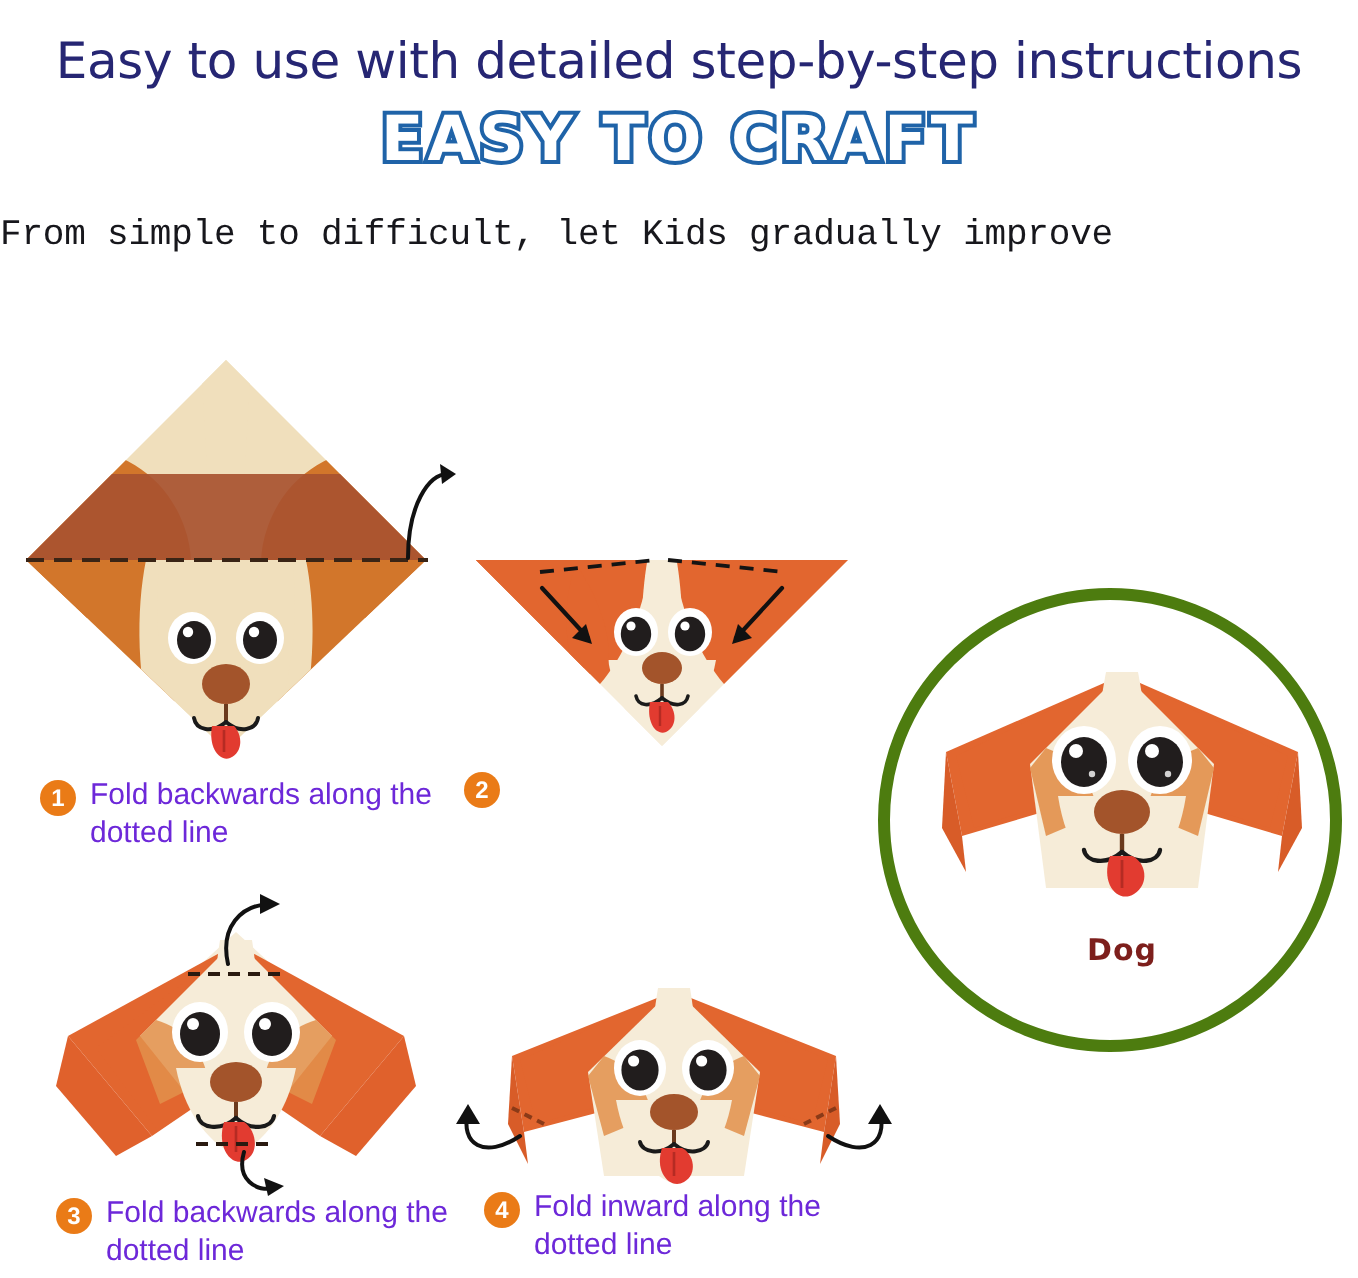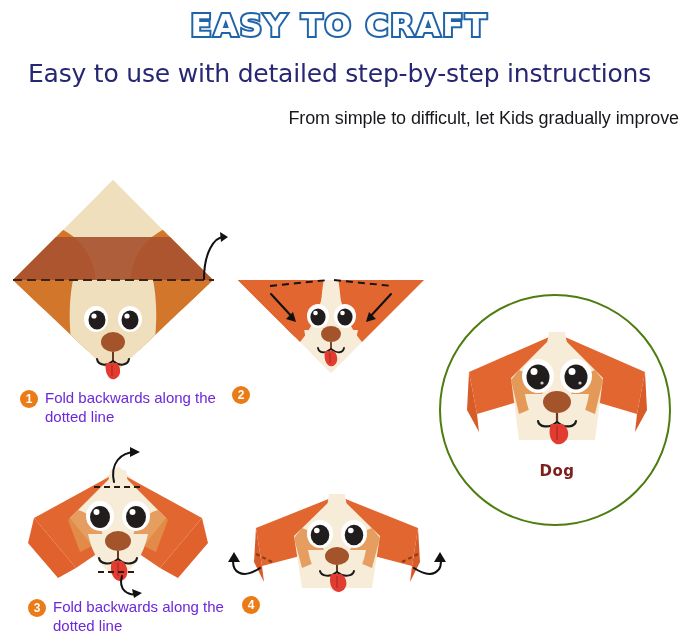--- a/index.html
+++ b/index.html
@@ -36,27 +36,26 @@
   }
   #subtitle {
     text-align: center;
     margin-top: 16px;
     font-family: "DejaVu Sans", sans-serif;
     font-size: 25px;
     color: #262673;
     letter-spacing: -0.2px;
   }
   #tagline {
-    text-align: right;
+    text-align: left;
     margin-top: 20px;
-    font-family: Liberation Sans, sans-serif;
+    font-family: Liberation Mono, monospace;
     font-size: 18px;
     color: #17171c;
     letter-spacing: -0.1px;
-    padding-left: 16px;
   }
 
   
   .step {
     position: absolute;
   }
   .step-figure {
     position: relative;
   }
   .caption {
@@ -87,21 +86,21 @@
     width: 185px;
   }
 
   
   #result-circle {
     position: absolute;
     left: 439px;
     top: 294px;
     width: 232px;
     height: 232px;
-    border: 2px solid #4d7c0f;
+    border: 6px solid #4d7c0f;
     border-radius: 50%;
     box-sizing: border-box;
   }
   #result-label {
     position: absolute;
     left: 0;
     top: 166px;
     width: 232px;
     text-align: center;
     font-family: "DejaVu Sans", sans-serif;
@@ -109,22 +108,22 @@
     font-size: 15px;
     color: #7d1f1c;
     letter-spacing: 0.5px;
   }
   svg { display: block; overflow: visible; }
 </style>
 </head>
 <body>
 
 <div id="header-block">
+  <div id="subtitle">Easy to use with detailed step-by-step instructions</div>
   <div id="main-title">EASY TO CRAFT</div>
-  <div id="subtitle">Easy to use with detailed step-by-step instructions</div>
   <div id="tagline">From simple to difficult, let Kids gradually improve</div>
 </div>
 
 <div class="step" style="left:18px; top:175px;">
   <div class="step-figure">
     <svg width="210" height="205" viewBox="0 0 210 205">
       <defs>
         <clipPath id="clipDiamond">
           <polygon points="95,5 195,105 95,200 -5,105"></polygon>
         </clipPath>
@@ -343,20 +342,21 @@
       <g>
         <path d="M 28,80 C 10,92 -2,84 2,68" stroke="#111111" stroke-width="2" fill="none" stroke-linecap="round"></path>
         <polygon points="2,64 -4,74 8,74" fill="#111111"></polygon>
         <path d="M 182,80 C 200,92 212,84 208,68" stroke="#111111" stroke-width="2" fill="none" stroke-linecap="round"></path>
         <polygon points="208,64 202,74 214,74" fill="#111111"></polygon>
       </g>
     </svg>
   </div>
   <div class="caption" style="left:10px; top:106px;">
     <div class="badge">4</div>
+    <div class="caption-text">Fold inward along the dotted line</div>
   </div>
 </div>
 
 <div id="result-circle">
   <div style="position:absolute; left:12px; top:32px;">
     <svg width="208" height="130" viewBox="0 0 208 130">
 
       <path d="M 103,6 L 105,62 L 24,86 L 16,44 Z" fill="#e2662f"></path>
       <path d="M 16,44 L 24,86 L 26,104 L 14,82 Z" fill="#d85c28"></path>
       <path d="M 103,6 L 98,60 L 30,82 L 21,46 Z" fill="#e2662f"></path>

